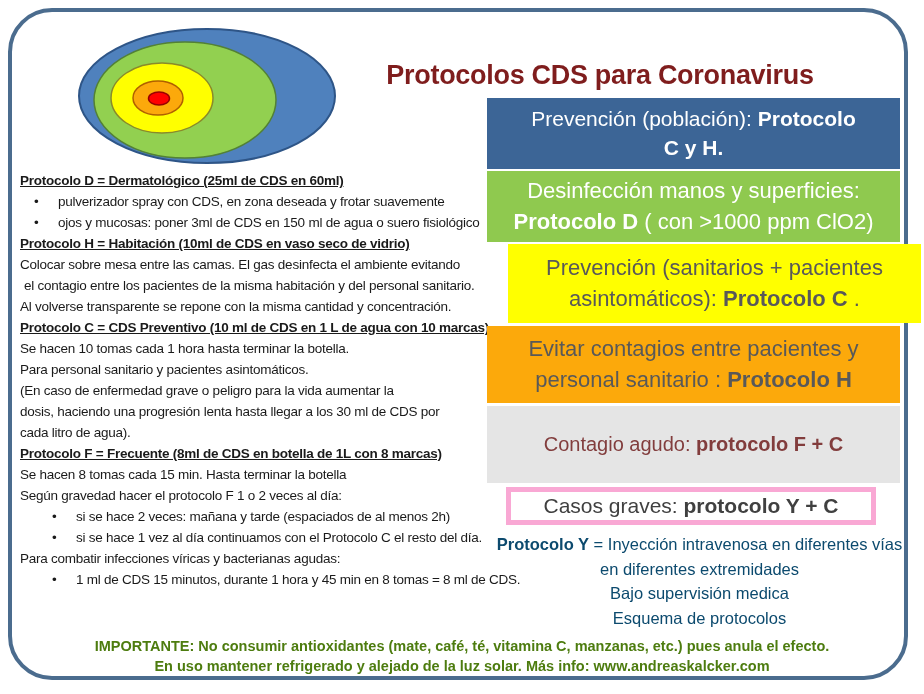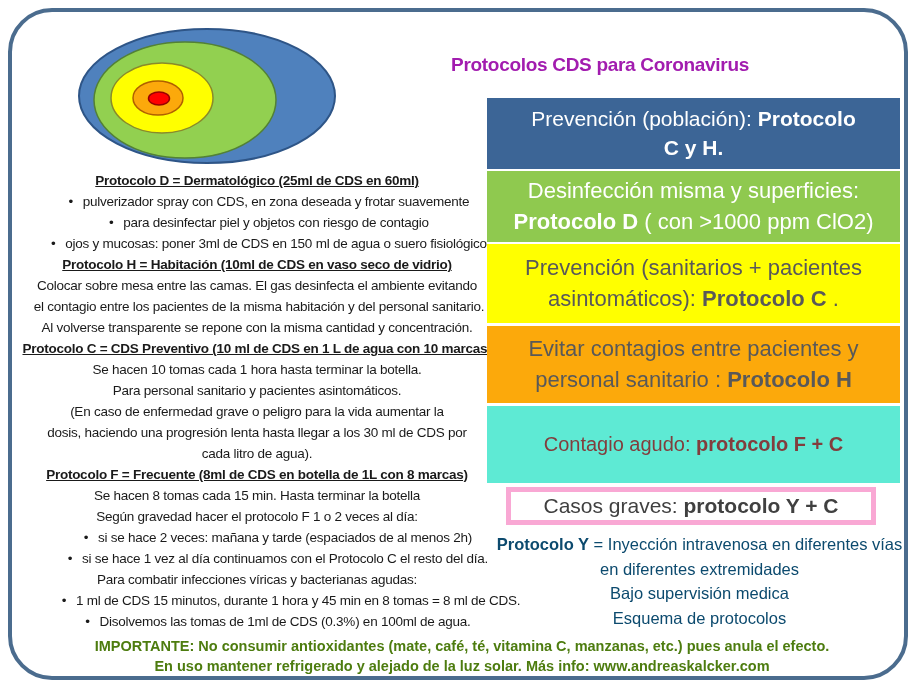--- a/index.html
+++ b/index.html
@@ -1,38 +1,38 @@
 <!DOCTYPE html>
 <html><head>
 <meta charset="utf-8">
 <style>
   html,body{margin:0;padding:0;background:#fff;}
   .stage{position:relative;width:924px;height:694px;background:#fff;overflow:hidden;
          font-family:"Liberation Sans",sans-serif;}
   .card{position:absolute;left:8px;top:8px;width:900px;height:672px;
         border:4px solid #4B6C8E;border-radius:44px;background:#fff;box-sizing:border-box;}
   .rings{position:absolute;left:70px;top:22px;width:276px;height:148px;}
-  .title{position:absolute;left:340px;top:54px;width:520px;text-align:center;
-         font-size:19px;font-weight:600;color:#a21caf;letter-spacing:-0.3px;}
+  .title{position:absolute;left:340px;top:60px;width:520px;text-align:center;
+         font-size:27px;font-weight:600;color:#7f1d1d;letter-spacing:-0.3px;}
   
   .lcol{position:absolute;left:20px;top:170px;width:474px;color:#1A1A1A;
         font-size:13.5px;letter-spacing:-0.25px;}
-  .lcol .ln{height:21px;line-height:21px;white-space:nowrap;text-align:center;}
+  .lcol .ln{height:21px;line-height:21px;white-space:nowrap;}
   .lcol .h{font-weight:bold;text-decoration:underline;}
   .lcol .b1{padding-left:14px;}
   .lcol .b2{padding-left:32px;}
   .lcol .bullet{display:inline-block;width:24px;}
   .lcol .ind{padding-left:4px;}
   
   .rbox{position:absolute;left:487px;width:413px;display:flex;align-items:center;
         justify-content:center;text-align:center;box-sizing:border-box;line-height:1.38;}
   .rbox b{font-weight:bold;}
   .box0{top:98px;height:71px;font-size:21px;padding:0 40px;}
   .box1{top:171px;height:71px;font-size:22px;padding:0 2px;}
-  .box2{top:244px;height:79px;font-size:22px;padding:0 28px;}
+  .box2{top:244px;height:79px;font-size:22px;padding:0 28px;margin-left:21px;}
   .box3{top:326px;height:77px;font-size:22px;padding:0 30px;}
   .box4{top:406px;height:77px;font-size:20px;}
   .box5{top:487px;height:38px;left:506px;width:370px;border:5px solid #f9a8d4;
         font-size:21px;background:#fff;}
   .ynote{position:absolute;left:493px;top:532px;width:413px;text-align:center;
          color:#0c4a6e;font-size:16.5px;line-height:24.5px;}
   .footer{position:absolute;left:30px;top:636px;width:864px;text-align:center;
           color:#4d7c0f;font-weight:bold;font-size:14.5px;line-height:20px;}
 </style>
 </head>
@@ -47,55 +47,53 @@
     <ellipse cx="92" cy="76" rx="51" ry="35" stroke-width="1.5" stroke="#8A8A2A" fill="#FFFF00"></ellipse>
     <ellipse cx="88" cy="76" rx="25" ry="17" stroke-width="1.5" stroke="#B06000" fill="#FCA90B"></ellipse>
     <ellipse cx="89" cy="76.5" rx="10.5" ry="6.5" stroke-width="1.5" stroke="#990000" fill="#FF0000"></ellipse>
   </svg>
 
   <div class="title">Protocolos CDS para Coronavirus</div>
 
   <div class="lcol">
     <div class="ln h">Protocolo D = Dermatológico (25ml de CDS en 60ml)</div>
     <div class="ln b1"><span class="bullet">•</span><span>pulverizador spray con CDS, en zona deseada y frotar suavemente</span></div>
-    <div class="ln b1"><span class="bullet">•</span><span>para desinfectar piel y objetos con riesgo de contagio</span></div>
     <div class="ln b1"><span class="bullet">•</span><span>ojos y mucosas: poner 3ml de CDS en 150 ml de agua o suero fisiológico</span></div>
     <div class="ln h">Protocolo H = Habitación (10ml de CDS en vaso seco de vidrio)</div>
     <div class="ln">Colocar sobre mesa entre las camas. El gas desinfecta el ambiente evitando</div>
     <div class="ln ind">el contagio entre los pacientes de la misma habitación y del personal sanitario.</div>
     <div class="ln">Al volverse transparente se repone con la misma cantidad y concentración.</div>
     <div class="ln h">Protocolo C = CDS Preventivo (10 ml de CDS en 1 L de agua con 10 marcas)</div>
     <div class="ln">Se hacen 10 tomas cada 1 hora hasta terminar la botella.</div>
     <div class="ln">Para personal sanitario y pacientes asintomáticos.</div>
     <div class="ln">(En caso de enfermedad grave o peligro para la vida aumentar la</div>
     <div class="ln">dosis, haciendo una progresión lenta hasta llegar a los 30 ml de CDS por</div>
     <div class="ln">cada litro de agua).</div>
     <div class="ln h">Protocolo F = Frecuente (8ml de CDS en botella de 1L con 8 marcas)</div>
     <div class="ln">Se hacen 8 tomas cada 15 min. Hasta terminar la botella</div>
     <div class="ln">Según gravedad hacer el protocolo F 1 o 2 veces al día:</div>
     <div class="ln b2"><span class="bullet">•</span><span>si se hace 2 veces: mañana y tarde (espaciados de al menos 2h)</span></div>
     <div class="ln b2"><span class="bullet">•</span><span>si se hace 1 vez al día continuamos con el Protocolo C el resto del día.</span></div>
     <div class="ln">Para combatir infecciones víricas y bacterianas agudas:</div>
     <div class="ln b2"><span class="bullet">•</span><span>1 ml de CDS 15 minutos, durante 1 hora y 45 min en 8 tomas = 8 ml de CDS.</span></div>
-    <div class="ln b2"><span class="bullet">•</span><span>Disolvemos las tomas de 1ml de CDS (0.3%) en 100ml de agua.</span></div>
   </div>
 
   <div class="rbox box0" style="background-color: rgb(60, 101, 150); color: rgb(255, 255, 255);">
     <div><span>Prevención (población): </span><b>Protocolo C y H.</b><span></span></div>
   </div>
   <div class="rbox box1" style="background-color: rgb(143, 201, 79); color: rgb(255, 255, 255);">
-    <div><span>Desinfección misma y superficies: </span><b>Protocolo D</b><span> ( con &gt;1000 ppm ClO2)</span></div>
+    <div><span>Desinfección manos y superficies: </span><b>Protocolo D</b><span> ( con &gt;1000 ppm ClO2)</span></div>
   </div>
   <div class="rbox box2" style="background-color: rgb(255, 255, 0); color: rgb(89, 89, 89);">
     <div><span>Prevención (sanitarios + pacientes asintomáticos): </span><b>Protocolo C</b><span> .</span></div>
   </div>
   <div class="rbox box3" style="background-color: rgb(252, 169, 11); color: rgb(89, 89, 89);">
     <div><span>Evitar contagios entre pacientes y personal sanitario : </span><b>Protocolo H</b><span></span></div>
   </div>
-  <div class="rbox box4" style="background-color: #5eead4; color: rgb(130, 61, 61); justify-content: center;">
+  <div class="rbox box4" style="background-color: #e5e5e5; color: rgb(130, 61, 61); justify-content: center;">
     <div><span>Contagio agudo: </span><b>protocolo F + C</b><span></span></div>
   </div>
   <div class="rbox box5" style="background-color: rgb(255, 255, 255); color: rgb(64, 64, 64);">
     <div><span>Casos graves: </span><b>protocolo Y + C</b><span></span></div>
   </div>
 
   <div class="ynote">
     <div><b>Protocolo Y</b><span> = Inyección intravenosa en diferentes vías en diferentes extremidades</span></div>
     <div>Bajo supervisión medica</div>
     <div>Esquema de protocolos</div>

